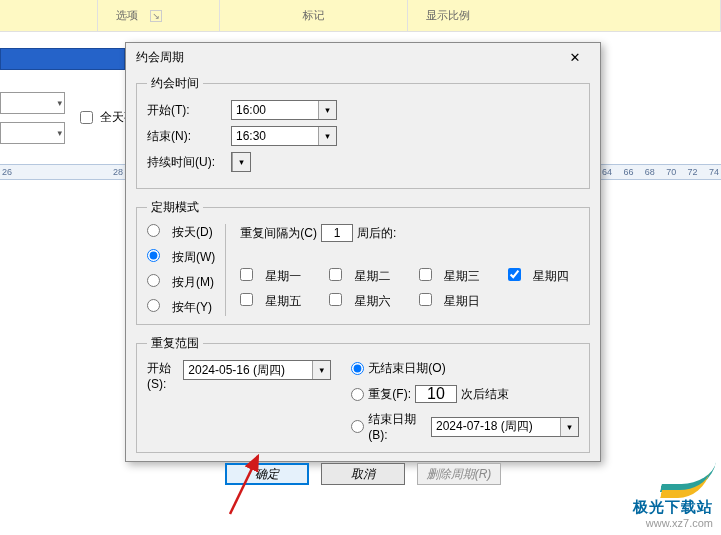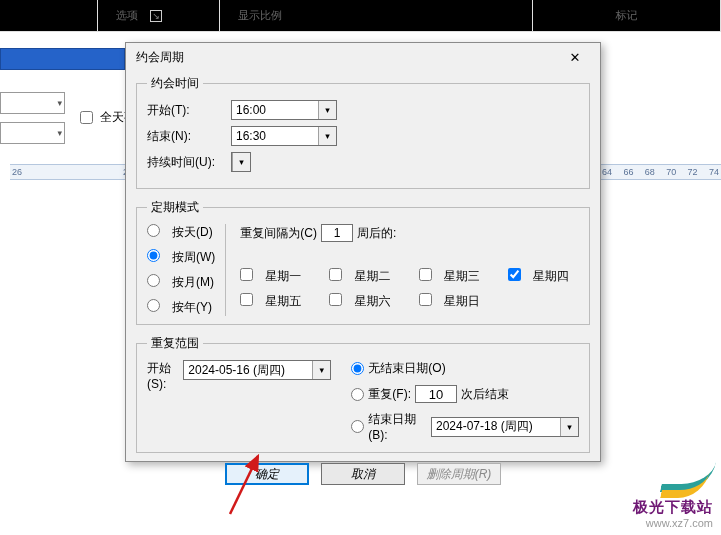--- a/index.html
+++ b/index.html
@@ -11,21 +11,21 @@
     width: 721px;
     height: 535px;
     overflow: hidden;
     position: relative;
   }
   
   .ribbon {
     position: absolute;
     top: 0; left: 0; right: 0;
     height: 32px;
-    background: #000000;
+    background: #fef9c3;
     border-bottom: 1px solid #e0e0e0;
     display: flex;
     align-items: center;
   }
   .ribbon .group {
     border-right: 1px solid #e0e0e0;
     height: 100%;
     display: flex;
     align-items: center;
     padding: 0 18px;
@@ -87,21 +87,20 @@
     width: 125px;
     height: 16px;
     background: #eef3f9;
     border-top: 1px solid #b5c7de;
     border-bottom: 1px solid #b5c7de;
     display: flex;
     justify-content: space-between;
     font-size: 9px;
     color: #5a7296;
     padding: 2px 2px 0;
-    margin-left: 10px;
   }
   .ruler-right {
     position: absolute;
     right: 0;
     top: 164px;
     width: 121px;
     height: 16px;
     background: #eef3f9;
     border-top: 1px solid #b5c7de;
     border-bottom: 1px solid #b5c7de;
@@ -204,21 +203,21 @@
   }
   .chk { font-size: 12px; }
   .range-body {
     display: flex;
     gap: 20px;
   }
   .range-left { display: flex; align-items: flex-start; }
   .range-radios { display: flex; flex-direction: column; gap: 8px; }
   .range-radio { display: flex; align-items: center; gap: 4px; font-size:12px; }
   .range-radio input[type=text] {
-    width: 42px; height:18px; border:1px solid #707070; text-align:center; font-size:13px;
+    width: 42px; height:18px; border:1px solid #707070; text-align:center; font-size:16px;
   }
   .combo.date input { width: 128px; }
   .buttons {
     display: flex;
     justify-content: center;
     gap: 12px;
     margin-top: 4px;
   }
   .btn {
     min-width: 84px;
@@ -253,37 +252,37 @@
     width: 56px; height: 30px; position: relative; margin-left:auto;
   }
   .wm-swoosh::before {
     content:""; position:absolute; right:0; bottom:6px; width:50px; height:22px;
     border-bottom: 8px solid #2aa09a; border-radius: 0 0 30px 0; transform: skewX(-12deg);
   }
   .wm-swoosh::after {
     content:""; position:absolute; right:6px; bottom:0px; width:44px; height:20px;
     border-bottom: 8px solid #f5b81f; border-radius: 0 0 26px 0; transform: skewX(-12deg);
   }
-  .wm-text1 { font-size: 15px; color:#701a75; font-weight:600; letter-spacing:1px; }
+  .wm-text1 { font-size: 15px; color:#0369a1; font-weight:600; letter-spacing:1px; }
   .wm-text2 { font-size: 11px; color:#9a9a9a; }
 </style>
 </head>
 <body>
 
 <div class="ribbon">
   <div class="group" style="width:98px"></div>
   <div class="group" style="width:122px">
     <span>选项</span>
     <span class="dialog-launcher">↘</span>
   </div>
+  <div class="group" style="width:188px;justify-content:center">
+    <span>标记</span>
+  </div>
   <div class="group" style="flex:1;justify-content:flex-start">
     <span>显示比例</span>
-  </div>
-  <div class="group" style="width:188px;justify-content:center">
-    <span>标记</span>
   </div>
 </div>
 
 <div class="left-fragment">
   <div class="blue-bar"></div>
 </div>
 <div class="combo-stack">
   <div class="combo-fake">
       <span class="chev">▾</span>
     </div>

